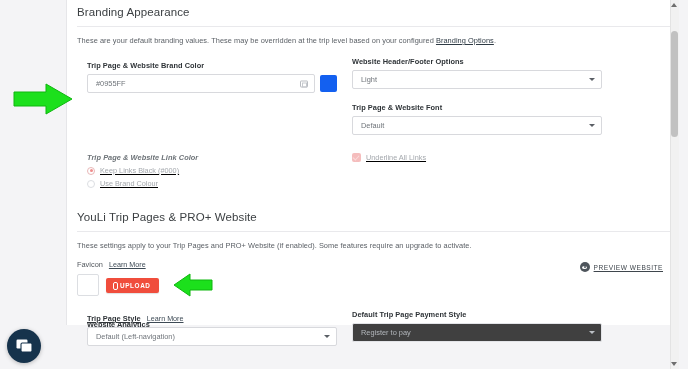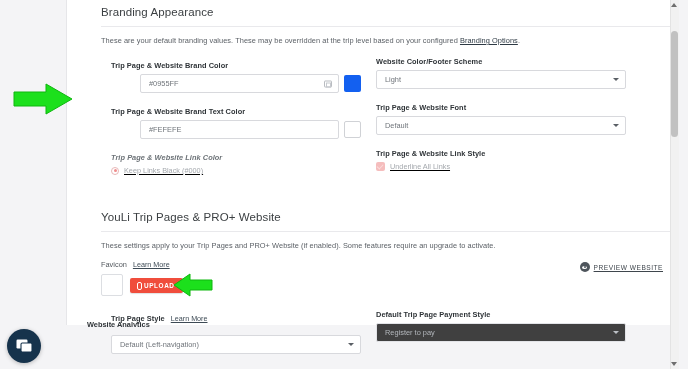--- a/index.html
+++ b/index.html
@@ -20,21 +20,20 @@
   .gutter {
     position: absolute; left: 0; top: 0; width: 66px; height: 369px;
     background: #f4f4f6;
   }
   .page-card {
     position: absolute;
     left: 66px; top: 0;
     width: 613px; height: 325px;
     background: #ffffff;
     border-left: 1px solid #e6e6e9;
-    padding-left: 24px;
   }
   
   .section-title {
     font-size: 11.5px;
     color: #3c4043;
     font-weight: 400;
     padding: 6px 0 8px 10px;
     letter-spacing: .1px;
   }
   .rule {
@@ -63,28 +62,28 @@
   .field-label {
     font-size: 7.4px;
     font-weight: bold;
     color: #2f3438;
     margin-bottom: 4px;
     letter-spacing: .05px;
     display: block;
   }
   .field-label.muted { color: #6d7378; font-style: italic; }
   .label-row { display: flex; align-items: baseline; gap: 6px; margin-bottom: 4px;}
-  .label-row .field-label { margin-bottom: 8px; }
+  .label-row .field-label { margin-bottom: 0; text-decoration: underline; }
   .learn-more {
     font-size: 7.2px;
     color: #3d4a55;
     text-decoration: underline;
     cursor: pointer;
   }
-  .input-wrap { position: relative; display: flex; align-items: center; gap: 5px; margin-left: 29px; }
+  .input-wrap { position: relative; display: flex; align-items: center; gap: 5px; }
   .text-input {
     position: relative;
     flex: 1 1 auto;
     height: 19px;
     background: #fff;
     border: 1px solid #d8d9dd;
     border-radius: 2px;
     font-size: 7.4px;
     color: #6f747a;
     display: flex; align-items: center;
@@ -258,57 +257,51 @@
           <span class="field-label">Trip Page &amp; Website Brand Color</span>
           <div class="input-wrap">
             <div class="text-input">
               <span>#0955FF</span>
               <span class="picker-glyph"></span>
             </div>
             <div class="swatch-btn filled" id="brand-swatch" style="background: rgb(19, 96, 240);"></div>
           </div>
         </div>
         <div class="col-r">
-          <span class="field-label">Website Color/Footer Scheme</span>
+          <span class="field-label">Website Header/Footer Options</span>
           <div class="select-input">
             <span>Light</span>
             <span class="caret"></span>
           </div>
         </div>
       </div>
 
       <div class="row">
-        <div class="col-l">
-          <span class="field-label">Trip Page &amp; Website Brand Text Color</span>
-          <div class="input-wrap">
-            <div class="text-input">
-              <span>#FEFEFE</span>
-            </div>
-            <div class="swatch-btn" id="brand-text-swatch" style="background: rgb(255, 255, 255);"></div>
-          </div>
-        </div>
         <div class="col-r">
           <span class="field-label">Trip Page &amp; Website Font</span>
           <div class="select-input">
             <span>Default</span>
             <span class="caret"></span>
           </div>
         </div>
       </div>
 
       <div class="row">
         <div class="col-l">
           <span class="field-label muted">Trip Page &amp; Website Link Color</span>
           <div class="opt-row">
             <span class="radio checked"></span>
             <span class="opt-label">Keep Links Black (#000)</span>
           </div>
+          <div class="opt-row">
+            <span class="radio plain"></span>
+            <span class="opt-label">Use Brand Colour</span>
+          </div>
         </div>
         <div class="col-r">
-          <span class="field-label">Trip Page &amp; Website Link Style</span>
           <div class="opt-row">
             <span class="checkbox"></span>
             <span class="opt-label">Underline All Links</span>
           </div>
         </div>
       </div>
 
     </div>
 
     <div class="section-title" style="padding-top:16px;">YouLi Trip Pages &amp; PRO+ Website</div>

